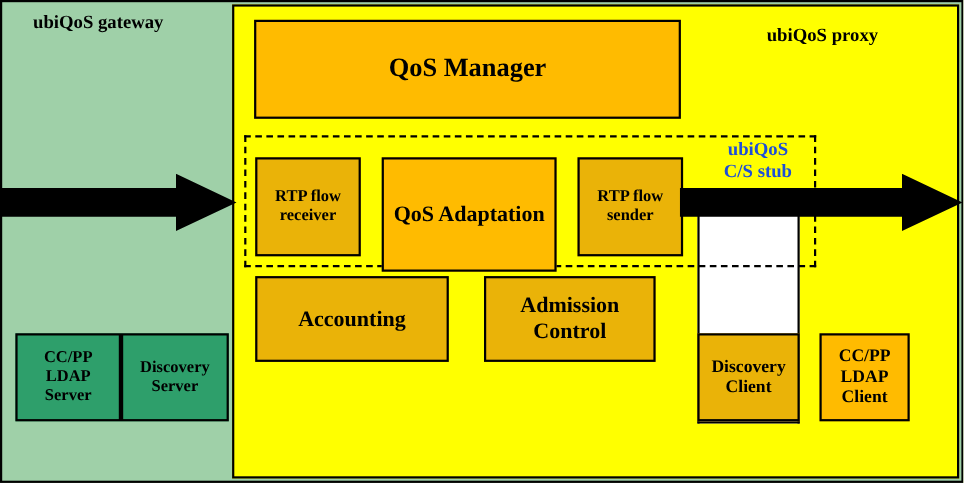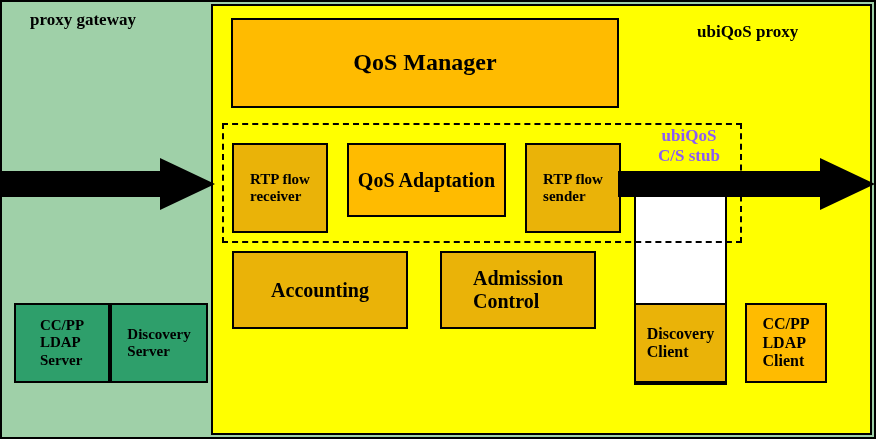--- a/index.html
+++ b/index.html
@@ -46,31 +46,32 @@
   .gateway-label { left: 30px; top: 10px; }
   .proxy-label   { left: 697px; top: 22px; }
 
   
   .box {
     position: absolute;
     box-sizing: border-box;
     display: flex;
     align-items: center;
     justify-content: center;
+    text-align: center;
     color: #000000;
     border: 2px solid #000000;
     line-height: 1.15;
   }
   .box.white  { background: #eab308; }
   .box.orange { background: #ffbb00; }
   .box.green  { background: #2e9f6b; }
 
   .qos-manager      { left: 231px; top: 18px;  width: 388px; height: 90px;  font-size: 24px; font-weight: bold; }
   .rtp-receiver     { left: 232px; top: 143px; width: 96px;  height: 90px;  font-size: 15px; font-weight: bold; }
-  .qos-adaptation   { left: 347px; top: 143px; width: 159px; height: 74px;  font-size: 20px; font-weight: bold; }
+  .qos-adaptation   { left: 347px; top: 143px; width: 159px; height: 104px;  font-size: 20px; font-weight: bold; }
   .rtp-sender       { left: 525px; top: 143px; width: 96px;  height: 90px;  font-size: 15px; font-weight: bold; }
   .accounting       { left: 232px; top: 251px; width: 176px; height: 78px;  font-size: 20px; font-weight: bold; }
   .admission-control{ left: 440px; top: 251px; width: 156px; height: 78px;  font-size: 20px; font-weight: bold; }
   .qos-monitoring   { left: 232px; top: 349px; width: 388px; height: 68px;  font-size: 22px; font-weight: bold; }
   .discovery-client { left: 634px; top: 303px; width: 93px;  height: 80px;  font-size: 16px; font-weight: bold; }
   .ccpp-client      { left: 745px; top: 303px; width: 82px;  height: 80px;  font-size: 16px; font-weight: bold; }
   .ccpp-ldap-server { left: 14px;  top: 303px; width: 96px;  height: 80px;  font-size: 15px; font-weight: bold; }
   .discovery-server { left: 110px; top: 303px; width: 98px;  height: 80px;  font-size: 15px; font-weight: bold; }
 
   
@@ -86,21 +87,21 @@
   }
   .stub-label {
     position: absolute;
     left: 641px;
     top: 126px;
     width: 96px;
     text-align: center;
     font-size: 17px;
     font-weight: bold;
     line-height: 1.15;
-    color: #8b5cf6;
+    color: #1d4ed8;
   }
   
   .stub-column {
     position: absolute;
     left: 634px;
     top: 177px;
     width: 93px;
     height: 208px;
     background: #ffffff;
     border-left: 2px solid #000000;
@@ -115,21 +116,21 @@
 
   .label-2line { white-space: pre-line; }
 </style>
 </head>
 <body>
 
 <div id="canvas">
 
   <div class="gateway-region"></div>
 
-  <div class="region-label gateway-label">proxy gateway</div>
+  <div class="region-label gateway-label">ubiQoS gateway</div>
 
   <div class="proxy-region"></div>
 
   <div class="region-label proxy-label">ubiQoS proxy</div>
 
   <div class="stub-column"></div>
 
   <div class="stub-region"></div>
   <div class="stub-label label-2line">ubiQoS
 C/S stub</div>

